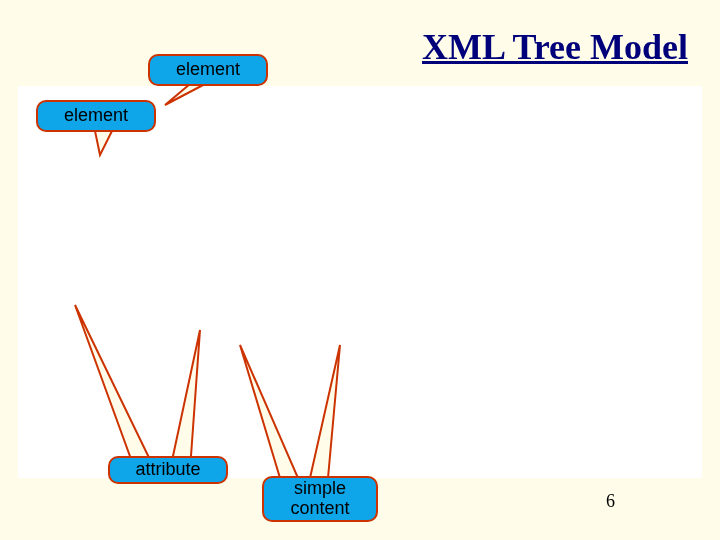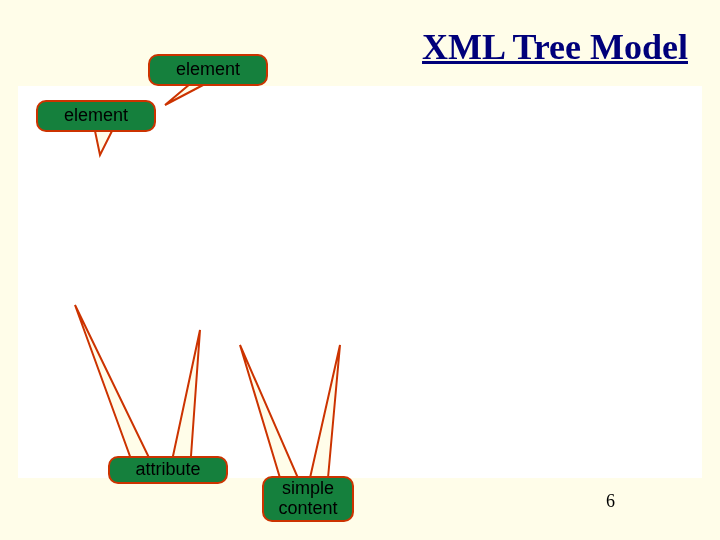--- a/index.html
+++ b/index.html
@@ -23,21 +23,21 @@
     right: 32px;
     top: 26px;
     font-family: "Times New Roman", serif;
     font-weight: bold;
     font-size: 36px;
     color: #00007a;
     text-decoration: underline;
   }
   .callout {
     position: absolute;
-    background: #15803d;
+    background: #0ea5e9;
     border: 2px solid #cc3300;
     border-radius: 10px;
     font-size: 18px;
     color: #000;
     text-align: center;
     display: flex;
     align-items: center;
     justify-content: center;
     line-height: 1.1;
     padding: 2px 4px;
@@ -84,18 +84,18 @@
 </div>
 
 <div class="callout" style="left:36px; top:100px; width:120px; height:32px;">
   <span>element</span>
 </div>
 
 <div class="callout" style="left:108px; top:456px; width:120px; height:28px;">
   <span>attribute</span>
 </div>
 
-<div class="callout" style="left:262px; top:476px; width:92px; height:46px; white-space:pre-line;border-radius:10px;">
+<div class="callout" style="left:262px; top:476px; width:116px; height:46px; white-space:pre-line;border-radius:10px;">
   <span>simple
 content</span>
 </div>
 
 <div class="pagenum">6</div>
 
 </body></html>

